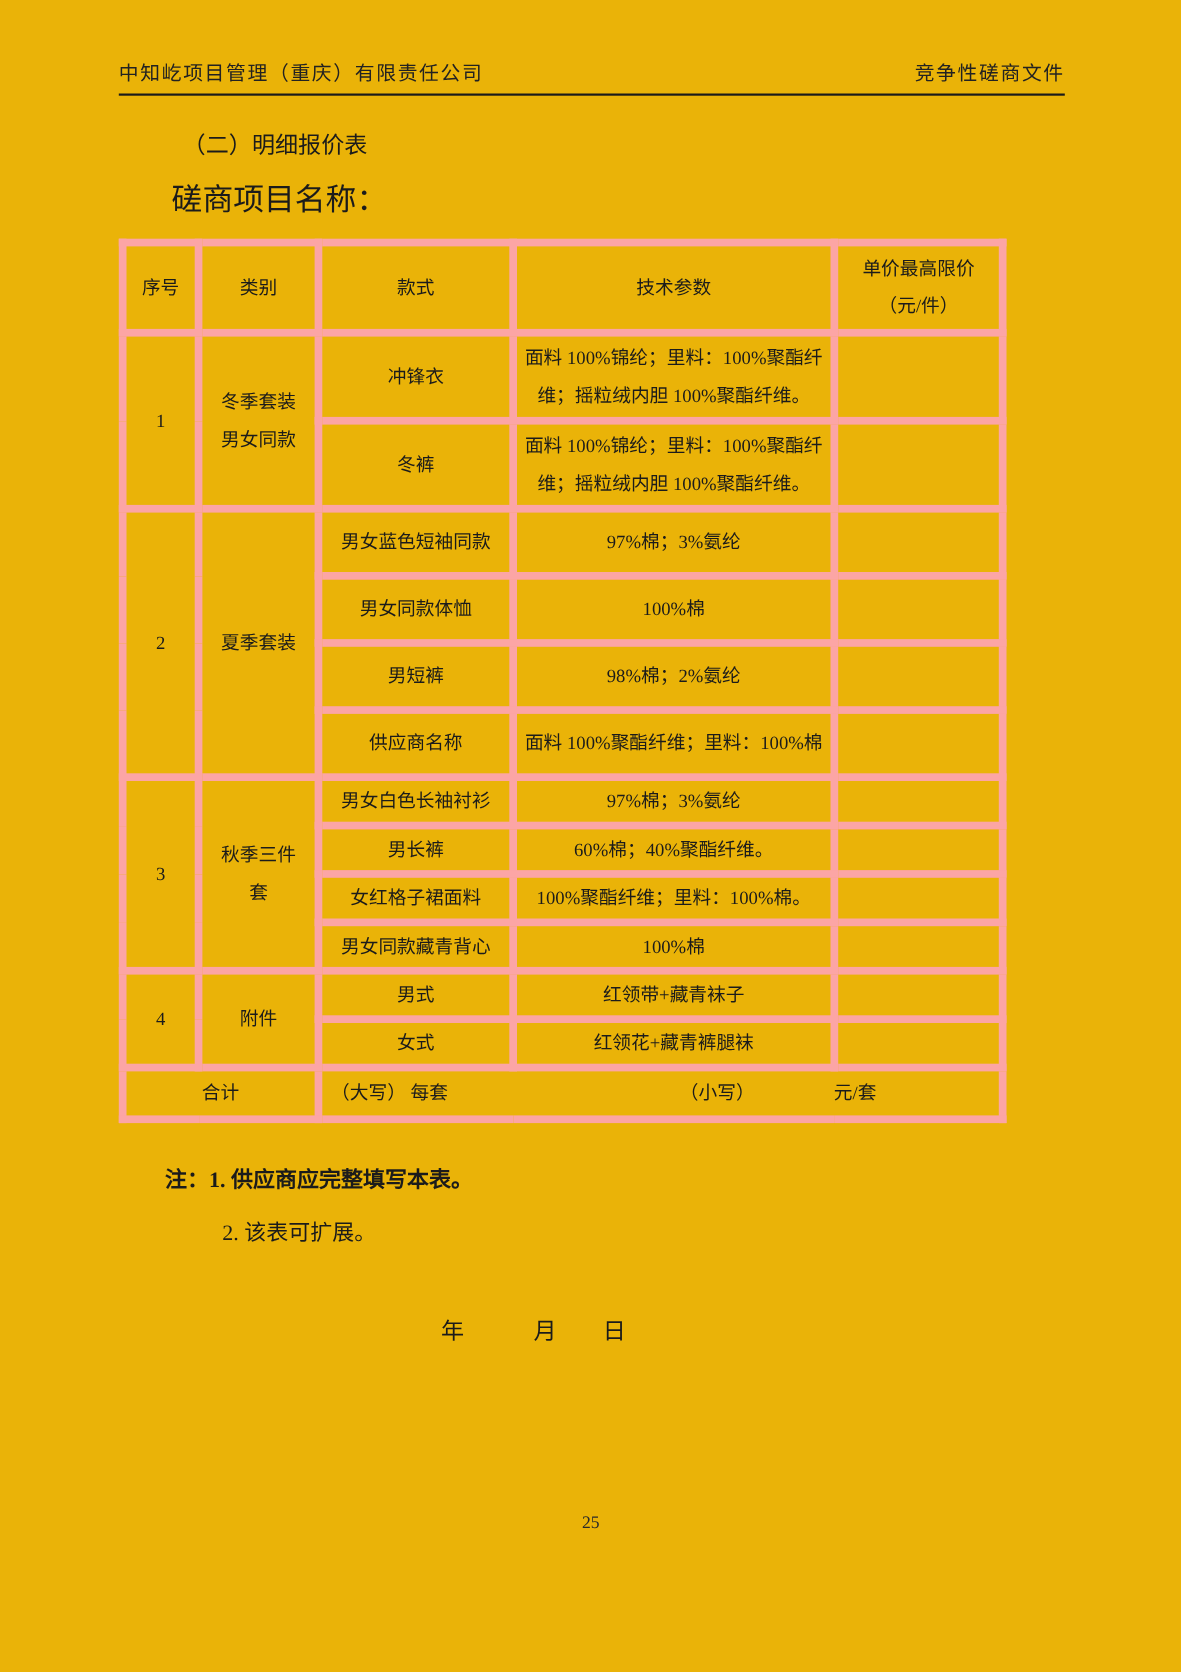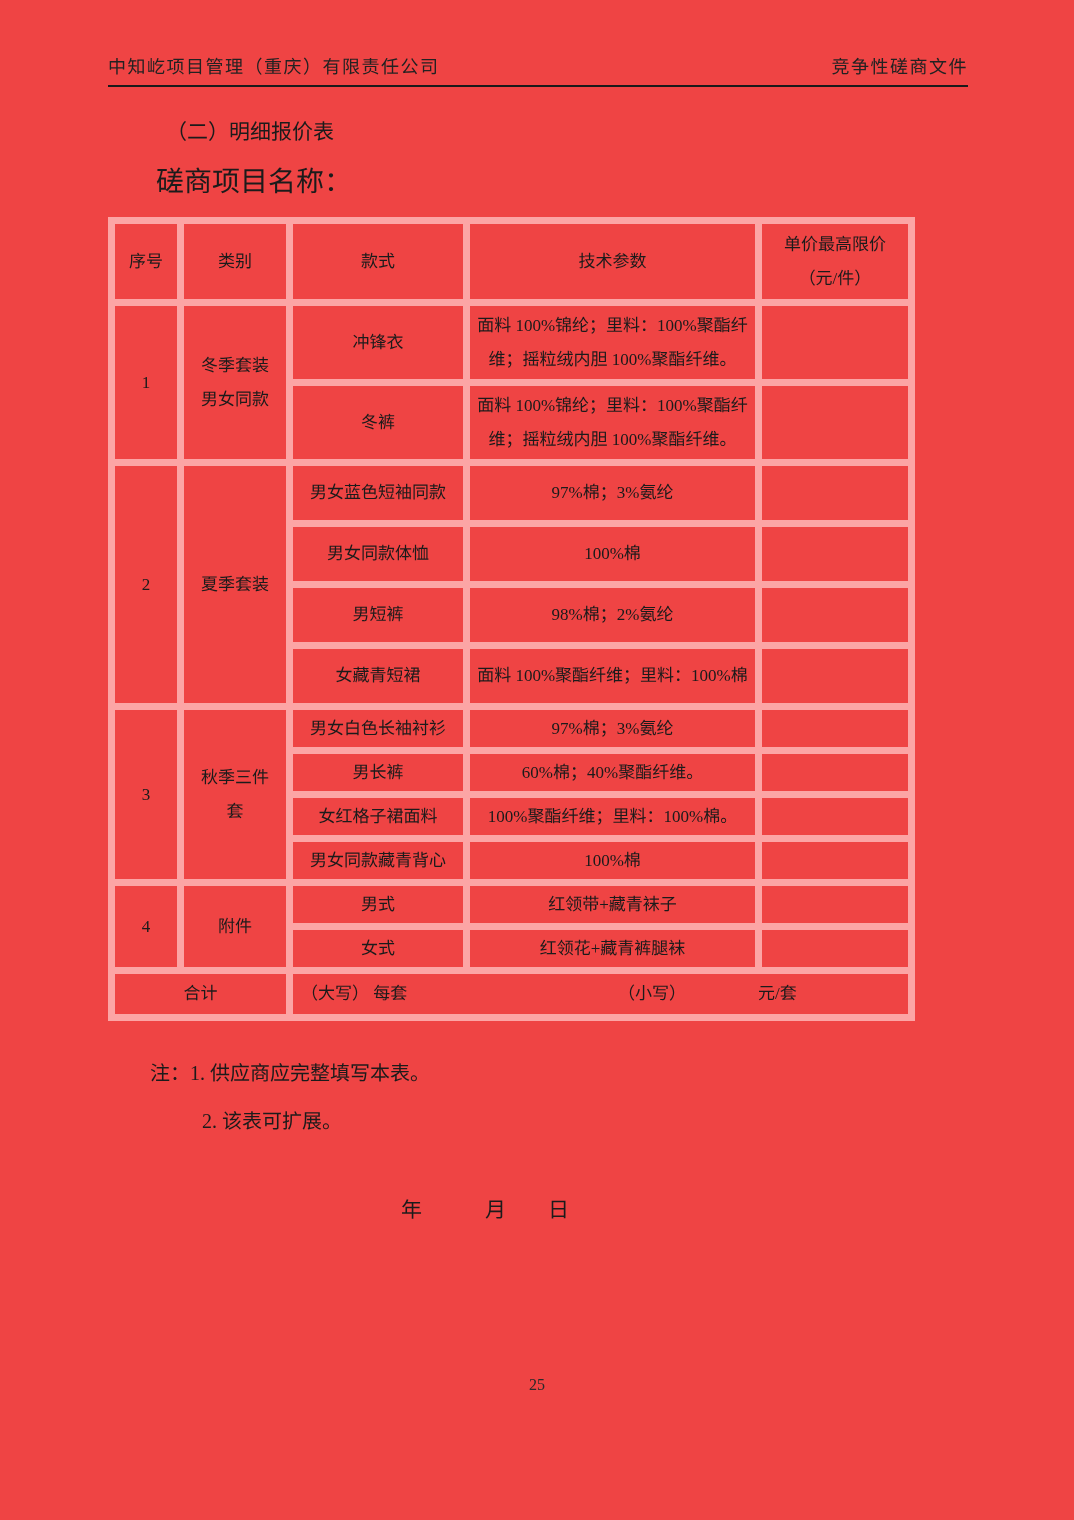--- a/index.html
+++ b/index.html
@@ -2,21 +2,21 @@
 <html lang="zh-CN"><head>
 <meta charset="utf-8">
 <style>
   html,body{margin:0;padding:0;background:#ffffff;}
   body{
     width:1074px;height:1520px;position:relative;
     font-family:"Liberation Serif","DejaVu Serif",serif;
     color:#1b1b1b;
     -webkit-font-smoothing:antialiased;
   }
-  .page{position:absolute;inset:0;background:#ef4444;}
+  .page{position:absolute;inset:0;background:#eab308;}
   .content{padding:0 106px 0 108px;}
 
   
   .doc-header{
     display:flex;justify-content:space-between;align-items:flex-end;
     padding-top:52px;font-size:18px;letter-spacing:1.5px;color:#222;
   }
   .header-rule{height:2px;background:#1a1a1a;margin-top:7px;}
 
   
@@ -45,21 +45,21 @@
   tr.summary td{height:40px;}
   td.spec{text-align:left;padding:2px 6px;}
   td.cat .catbox{width:4.1em;margin:0 auto;text-align:center;}
   td.sum-right{position:relative;text-align:left;}
   td.sum-right .daxie{position:absolute;left:8px;top:50%;transform:translateY(-50%);white-space:nowrap;}
   td.sum-right .xiaoxie{position:absolute;left:325px;top:50%;transform:translateY(-50%);white-space:nowrap;}
   td.sum-right .unit{position:absolute;left:465px;top:50%;transform:translateY(-50%);white-space:nowrap;}
 
   
   .notes{margin-top:38px;font-size:20px;line-height:28px;}
-  .note-1{margin-left:42px;}
+  .note-1{margin-left:42px;font-weight:bold;}
   .note-2{margin-left:94px;margin-top:20px;}
 
   
   .signature{margin-top:72px;font-size:21px;text-align:right;}
   .dateline{margin-top:58px;font-size:21px;text-align:center;padding-right:106px;white-space:pre;}
 
   
   .pageno{position:absolute;top:1376px;left:0;width:100%;text-align:center;font-size:16px;color:#2a2a2a;}
 </style>
 </head>
@@ -133,21 +133,21 @@
             <td>男女同款体恤</td>
             <td class="spec">100%棉</td>
             <td></td>
           </tr>
           <tr class="grp-2">
             <td>男短裤</td>
             <td class="spec">98%棉；2%氨纶</td>
             <td></td>
           </tr>
           <tr class="grp-2">
-            <td>女藏青短裙</td>
+            <td>供应商名称</td>
             <td class="spec">面料 100%聚酯纤维；里料：100%棉</td>
             <td></td>
           </tr>
           <tr class="grp-3">
             <td rowspan="4">3</td>
             <td rowspan="4" class="cat">
               <div class="catbox">秋季三件套</div>
             </td>
             <td>男女白色长袖衬衫</td>
             <td class="spec">97%棉；3%氨纶</td>

